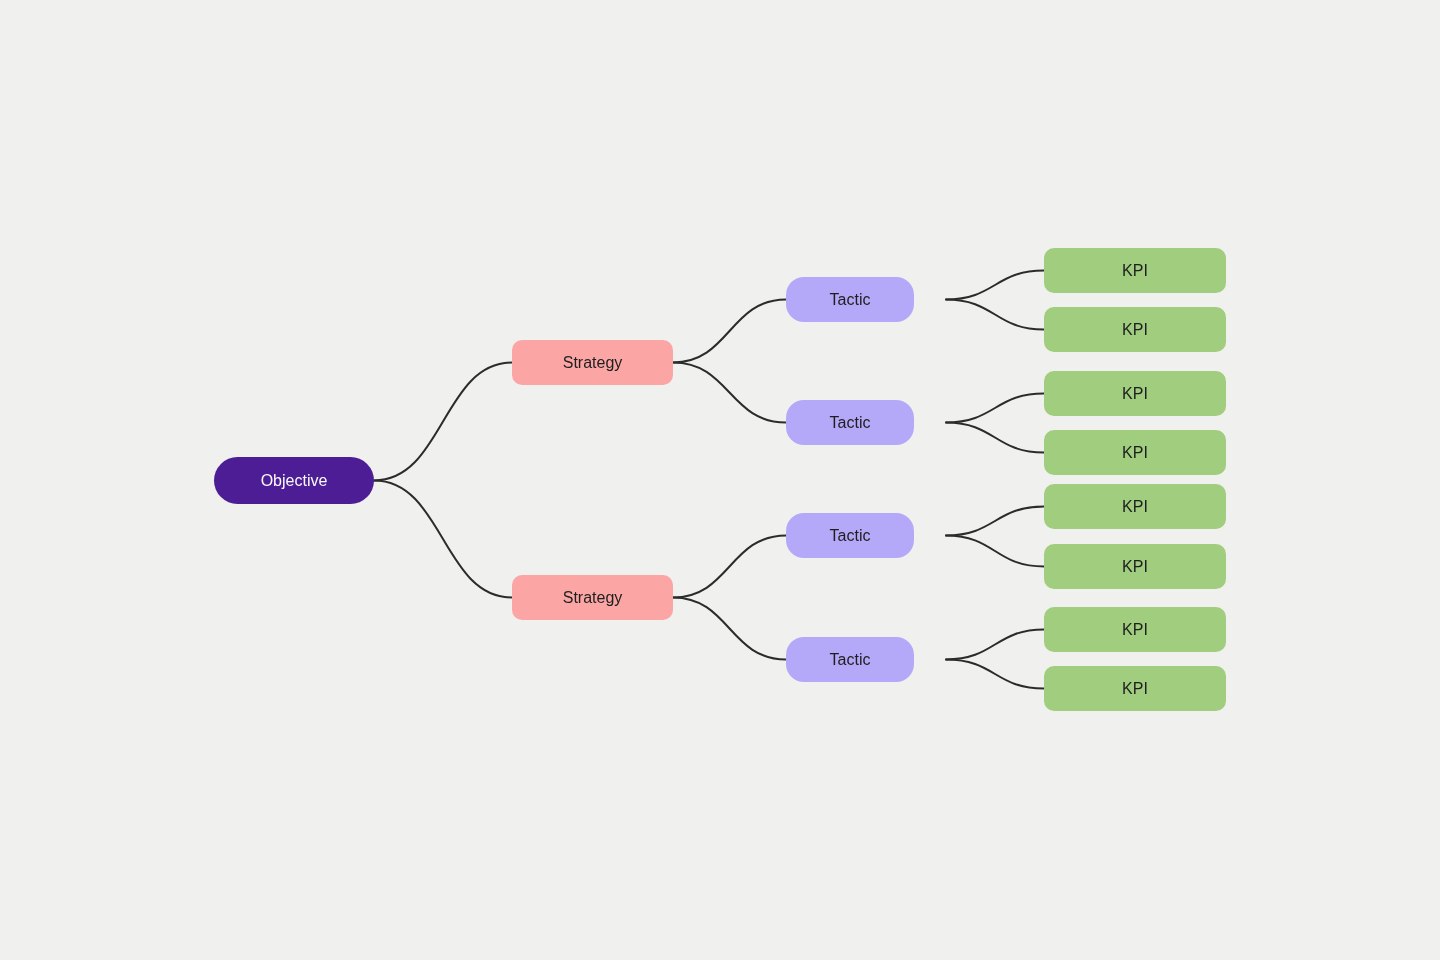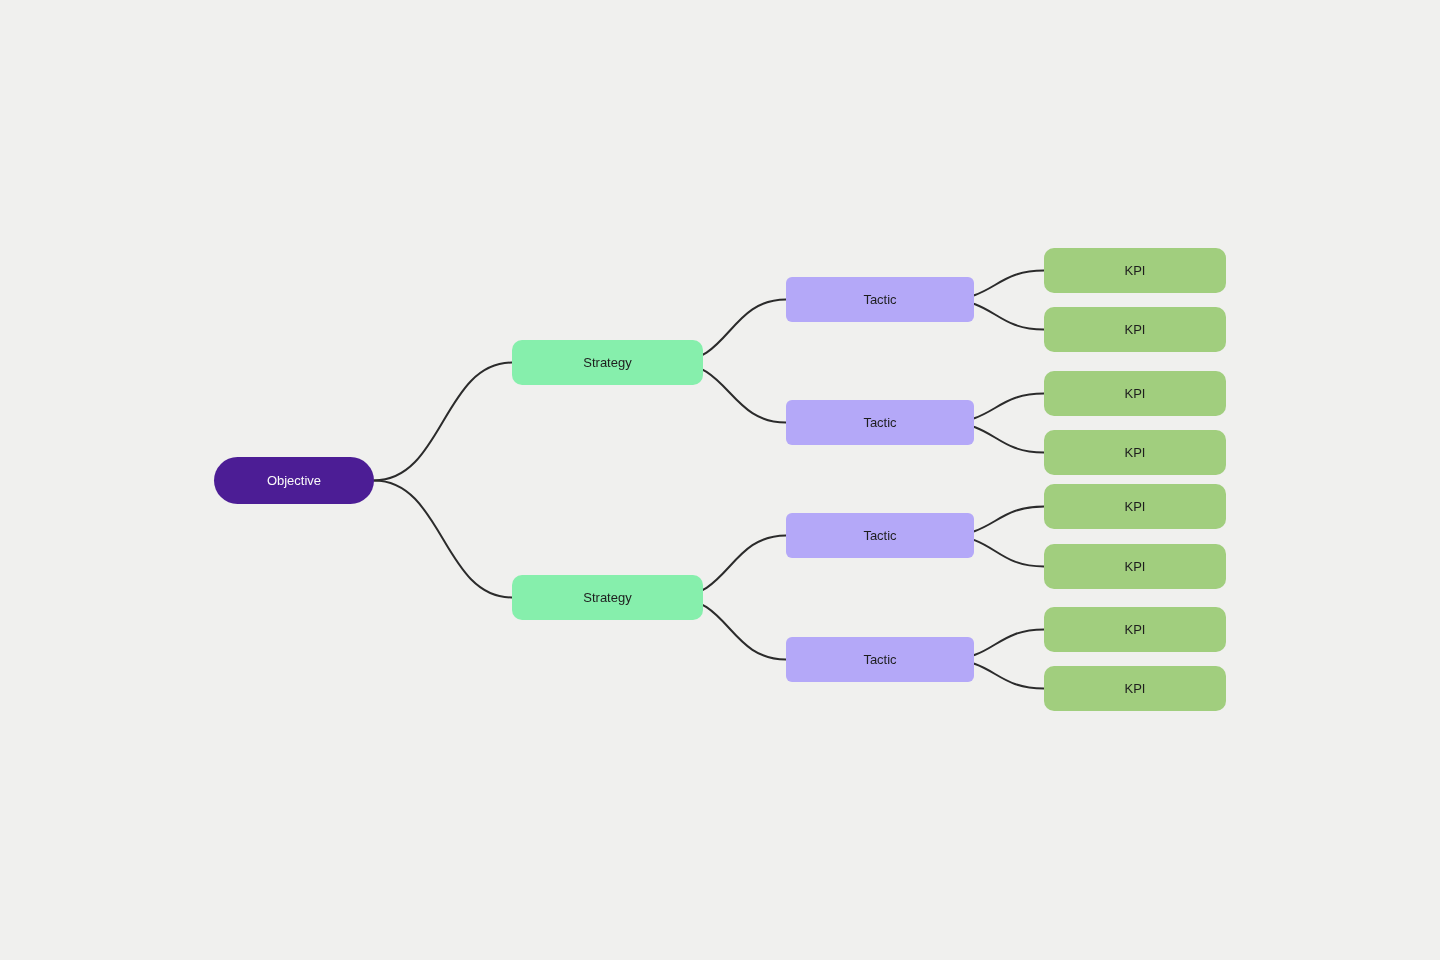--- a/index.html
+++ b/index.html
@@ -23,45 +23,45 @@
     top: 0;
     width: 1440px;
     height: 960px;
   }
   .node {
     position: absolute;
     display: flex;
     align-items: center;
     justify-content: center;
     box-sizing: border-box;
-    font-size: 13px;
+    font-size: 16px;
     line-height: 1;
     color: #1E1E1E;
     cursor: pointer;
     user-select: none;
   }
   .node span { pointer-events: none; }
   .objective {
     width: 160px;
     height: 47px;
     background: #4c1d95;
     border-radius: 24px;
     color: #FAFAFA;
   }
   .strategy {
-    width: 191px;
+    width: 161px;
     height: 45px;
-    background: #86efac;
+    background: #fca5a5;
     border-radius: 10px;
   }
   .tactic {
-    width: 188px;
+    width: 128px;
     height: 45px;
     background: #B4A8F8;
-    border-radius: 6px;
+    border-radius: 18px;
   }
   .kpi {
     width: 182px;
     height: 45px;
     background: #A1CE7E;
     border-radius: 10px;
   }
   #n-obj { left: 214px; top: 457px; }
   #n-s1  { left: 512px; top: 340px; }
   #n-s2  { left: 512px; top: 575px; }

